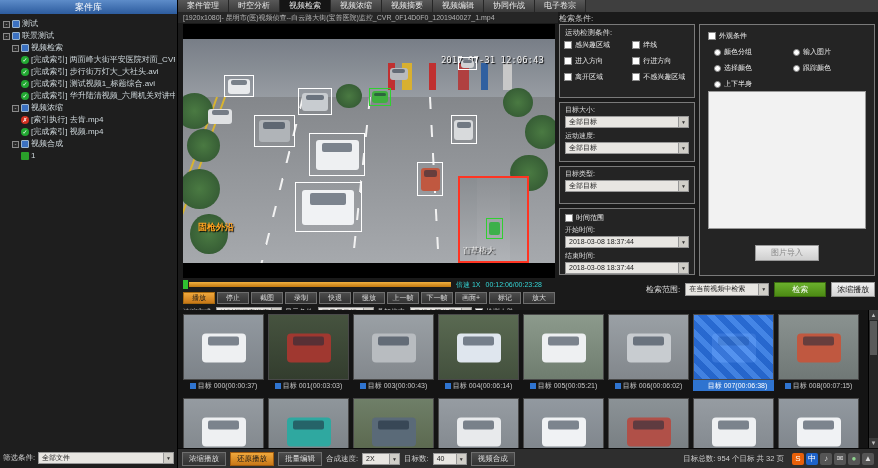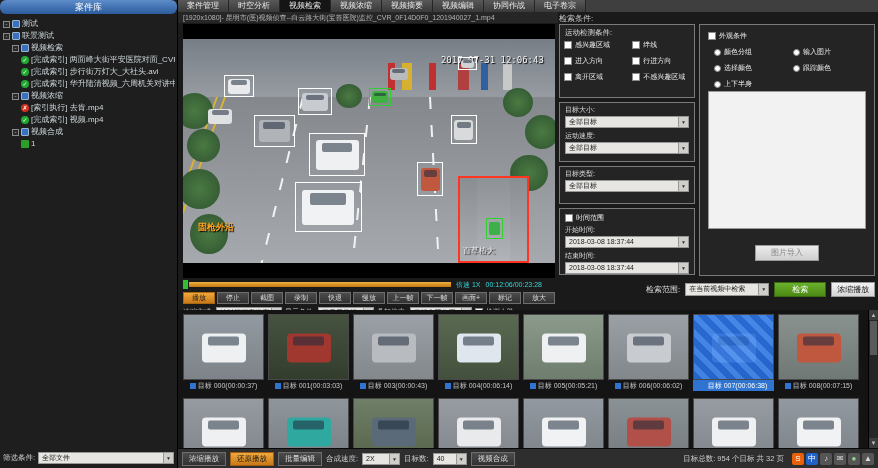--- a/index.html
+++ b/index.html
@@ -2,21 +2,21 @@
 <html><head>
 <meta charset="utf-8">
 <style>
   html,body{margin:0;padding:0;background:#000;}
   *{box-sizing:border-box;}
   #app{position:relative;width:878px;height:468px;background:#1a1a1a;overflow:hidden;
        font-family:"Liberation Sans","DejaVu Sans",sans-serif;}
 
   
   #sidebar{position:absolute;left:0;top:0;width:178px;height:468px;background:#1e1e1e;border-right:1px solid #000;}
-  #sidebar-header{height:14px;background:linear-gradient(#5d8cc9,#2d5c9e);color:#fff;font-size:9px;line-height:14px;text-align:center;border-radius:6px;}
+  #sidebar-header{height:14px;background:linear-gradient(#5d8cc9,#2d5c9e);color:#fff;font-size:9px;line-height:14px;text-align:center;}
   #tree{position:absolute;top:18px;left:3px;right:2px;bottom:24px;overflow:hidden;}
   .trow{height:12px;line-height:12px;font-size:8px;color:#cfd8dc;white-space:nowrap;display:flex;align-items:center;gap:2px;overflow:hidden;}
   .texp{width:7px;height:7px;border:1px solid #8a8a8a;background:#2a2a2a;color:#ccc;font-size:6px;line-height:5px;text-align:center;flex:none;}
   .tico{width:8px;height:8px;flex:none;font-size:6px;line-height:8px;text-align:center;color:#fff;border-radius:50%;}
   .tico.ok{background:#22a832;}
   .tico.err{background:#d03020;}
   .tico.monitor{border-radius:1px;background:#3a70c0;border:1px solid #9ab4cc;}
   .tico.person{border-radius:1px;background:#2aa02a;}
   #sidebar-filter{position:absolute;bottom:3px;left:3px;right:3px;height:15px;display:flex;align-items:center;gap:3px;font-size:7.5px;color:#ccc;}
   #sidebar-filter .sel{flex:1;}
@@ -158,20 +158,24 @@
         <div class="trow" style="padding-left: 18px;">
           <span class="tico ok">✓</span>
           <span class="ttext">[完成索引] 两面峰大街平安医院对面_CVR_0F14ED...</span>
         </div>
         <div class="trow" style="padding-left: 18px;">
           <span class="tico ok">✓</span>
           <span class="ttext">[完成索引] 步行街万灯大_大社头.avi</span>
         </div>
         <div class="trow" style="padding-left: 18px;">
           <span class="tico ok">✓</span>
+          <span class="ttext">[完成索引] 测试视频1_标题综合.avi</span>
+        </div>
+        <div class="trow" style="padding-left: 18px;">
+          <span class="tico ok">✓</span>
           <span class="ttext">[完成索引] 华升陆清视频_六周机关对讲中心.avi</span>
         </div>
         <div class="trow" style="padding-left: 9px;">
           <span class="texp">-</span>
           <span class="tico monitor"></span>
           <span class="ttext">视频浓缩</span>
         </div>
         <div class="trow" style="padding-left: 18px;">
           <span class="tico err">✗</span>
           <span class="ttext">[索引执行] 去肯.mp4</span>

